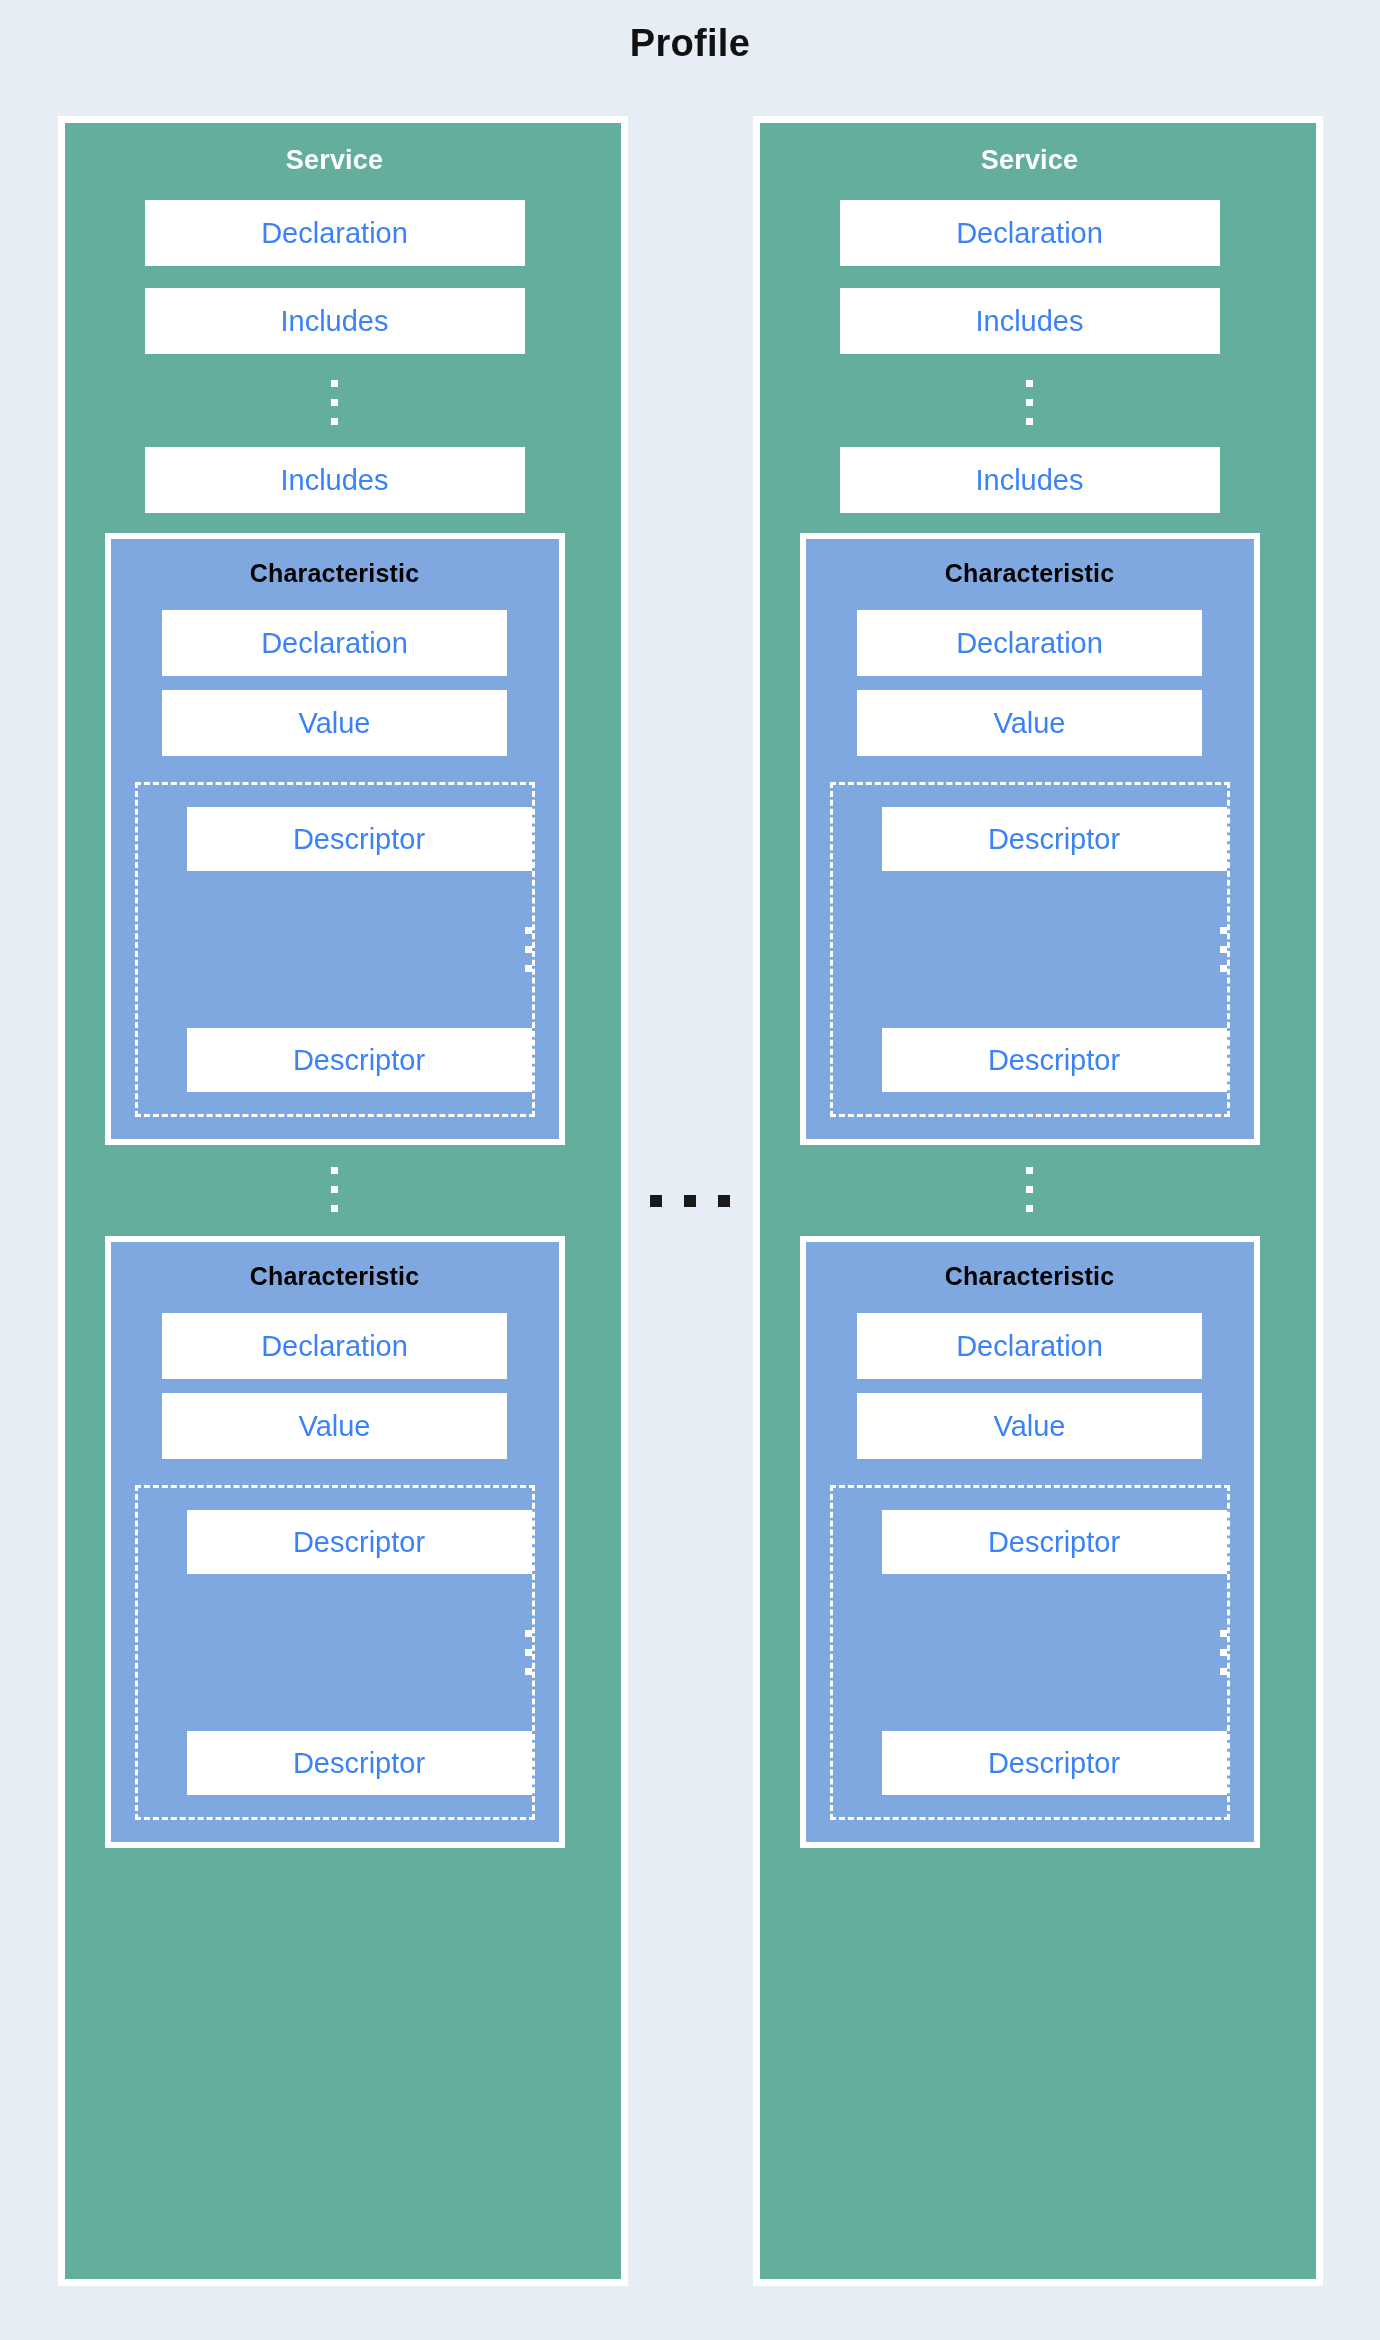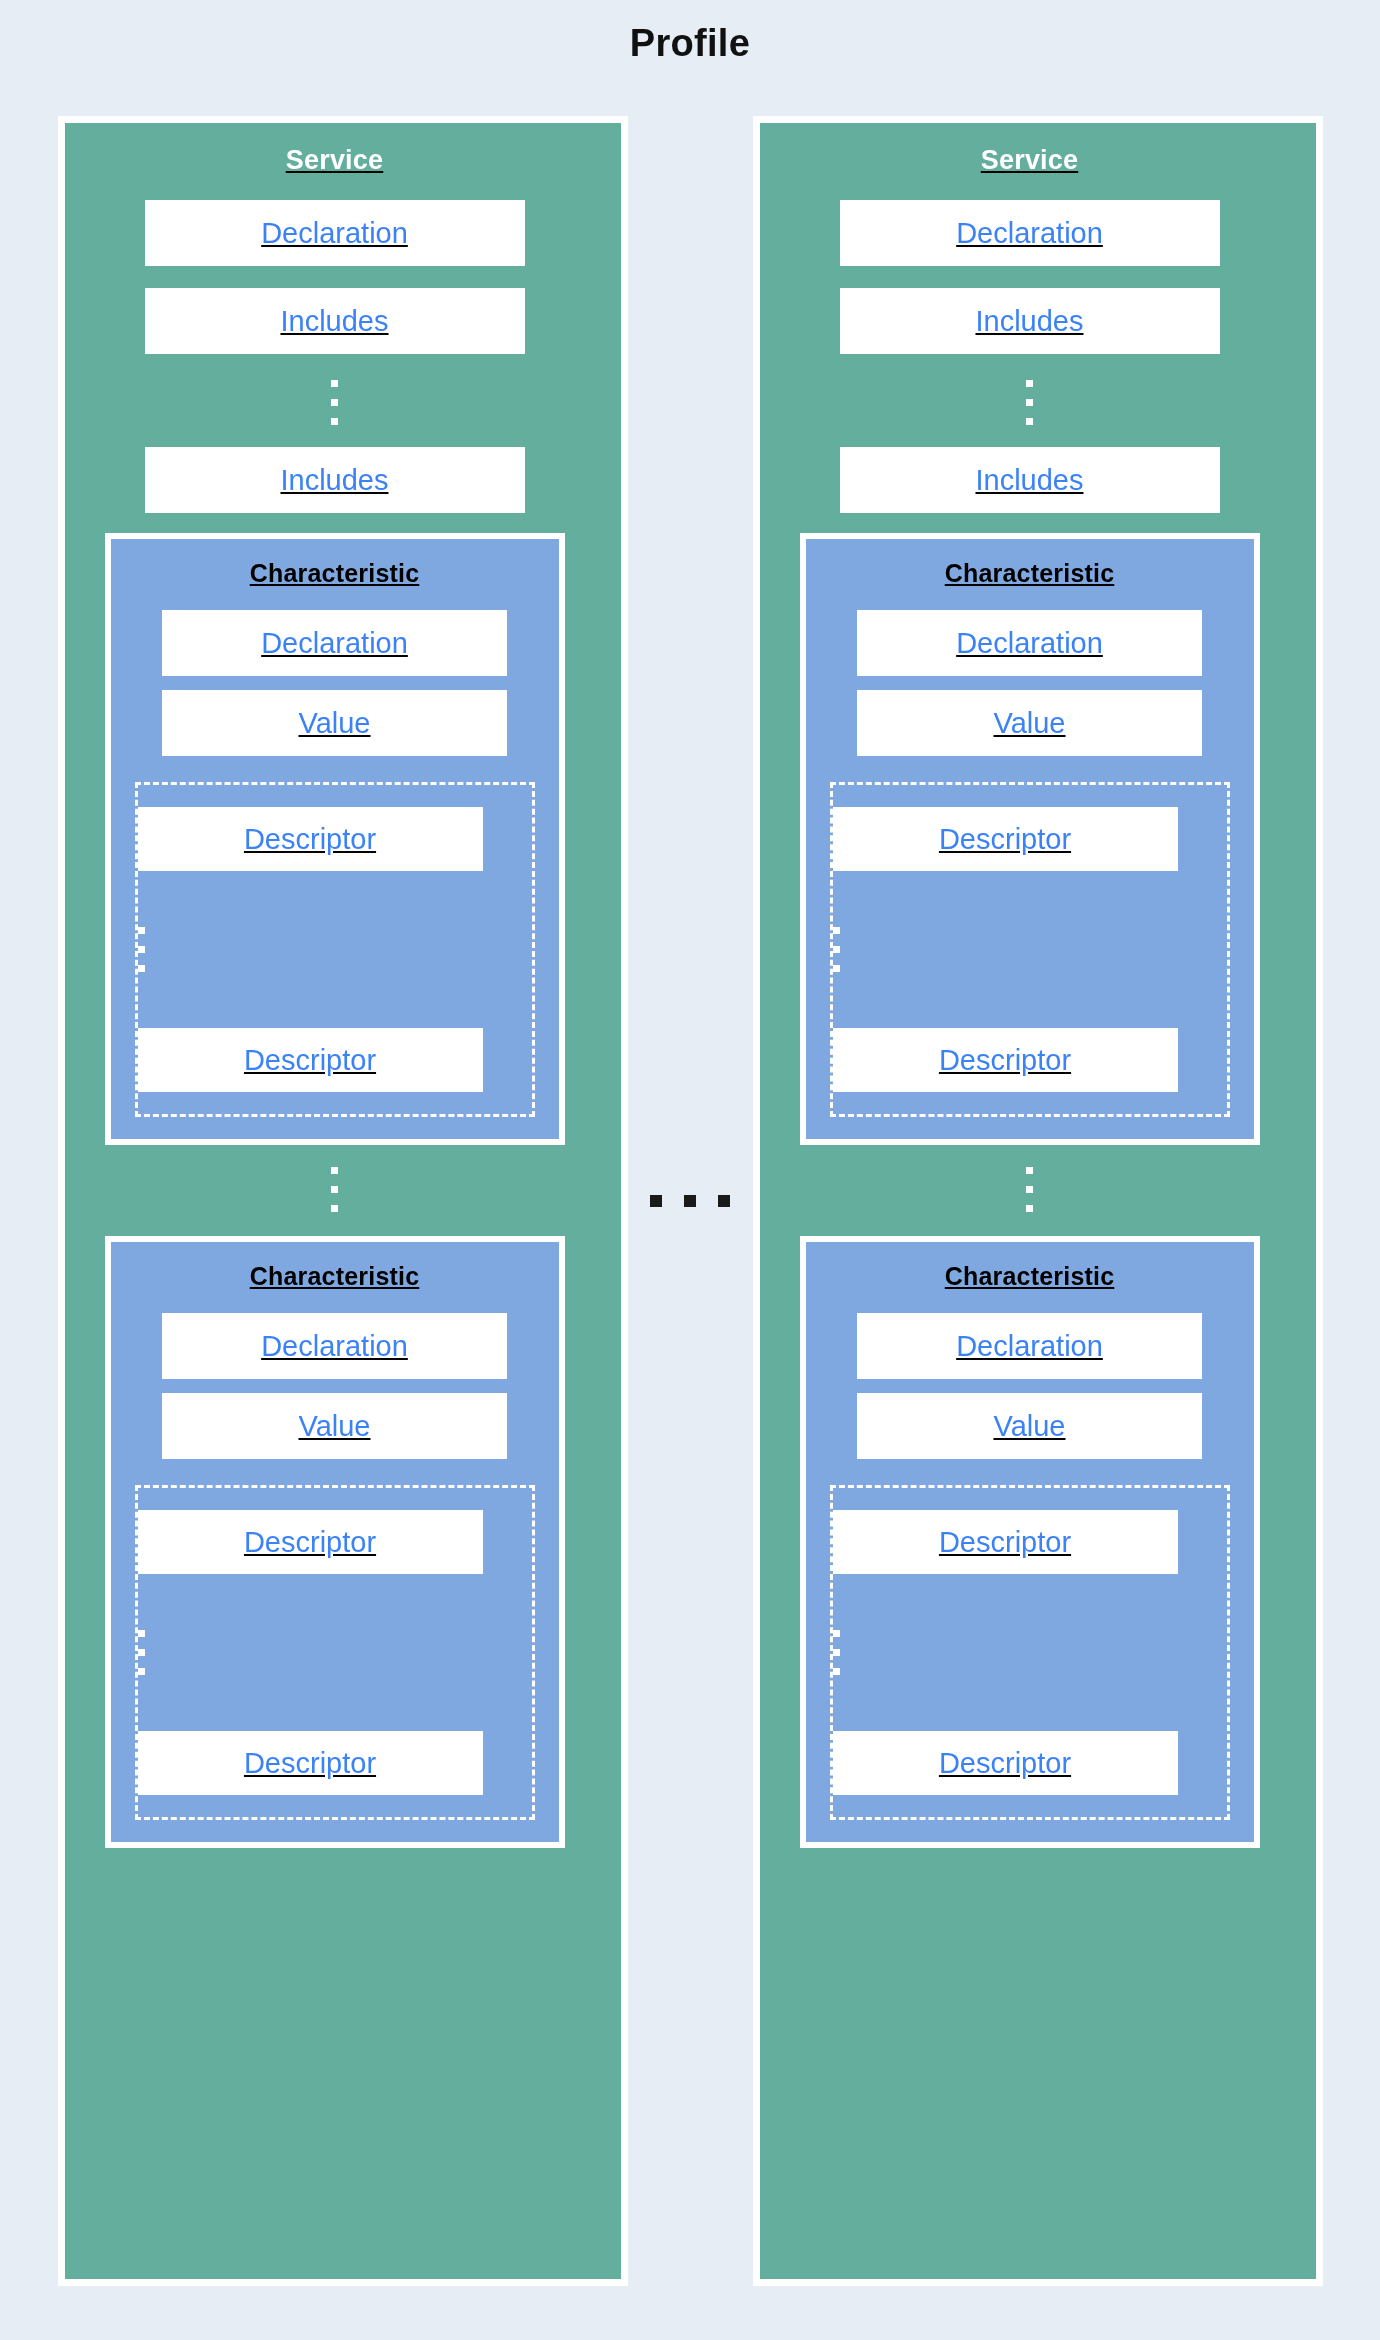--- a/index.html
+++ b/index.html
@@ -64,21 +64,20 @@
   
   .service {
     width: 570px;
     box-sizing: border-box;
     background: #64ae9e;
     border: 7px solid #ffffff;
     padding: 22px 16px 26px 0;
     display: flex;
     flex-direction: column;
     align-items: center;
-    text-decoration: underline;
   }
 
   .service-title {
     font-size: 27px;
     font-weight: bold;
     color: #ffffff;
     text-align: center;
     margin-bottom: 24px;
     letter-spacing: 0.2px;
   }
@@ -178,21 +177,21 @@
 
   
   .desc-wrap {
     width: 400px;
     box-sizing: border-box;
     border: 3px dashed #ffffff;
     margin-top: 26px;
     padding: 22px 0 22px 0;
     display: flex;
     flex-direction: column;
-    align-items: flex-start;
+    align-items: flex-end;
     gap: 42px;
   }
 
   
   .char-spacer-dots {
     margin: 22px 0 4px 0;
   }
 </style>
 </head>
 <body>

